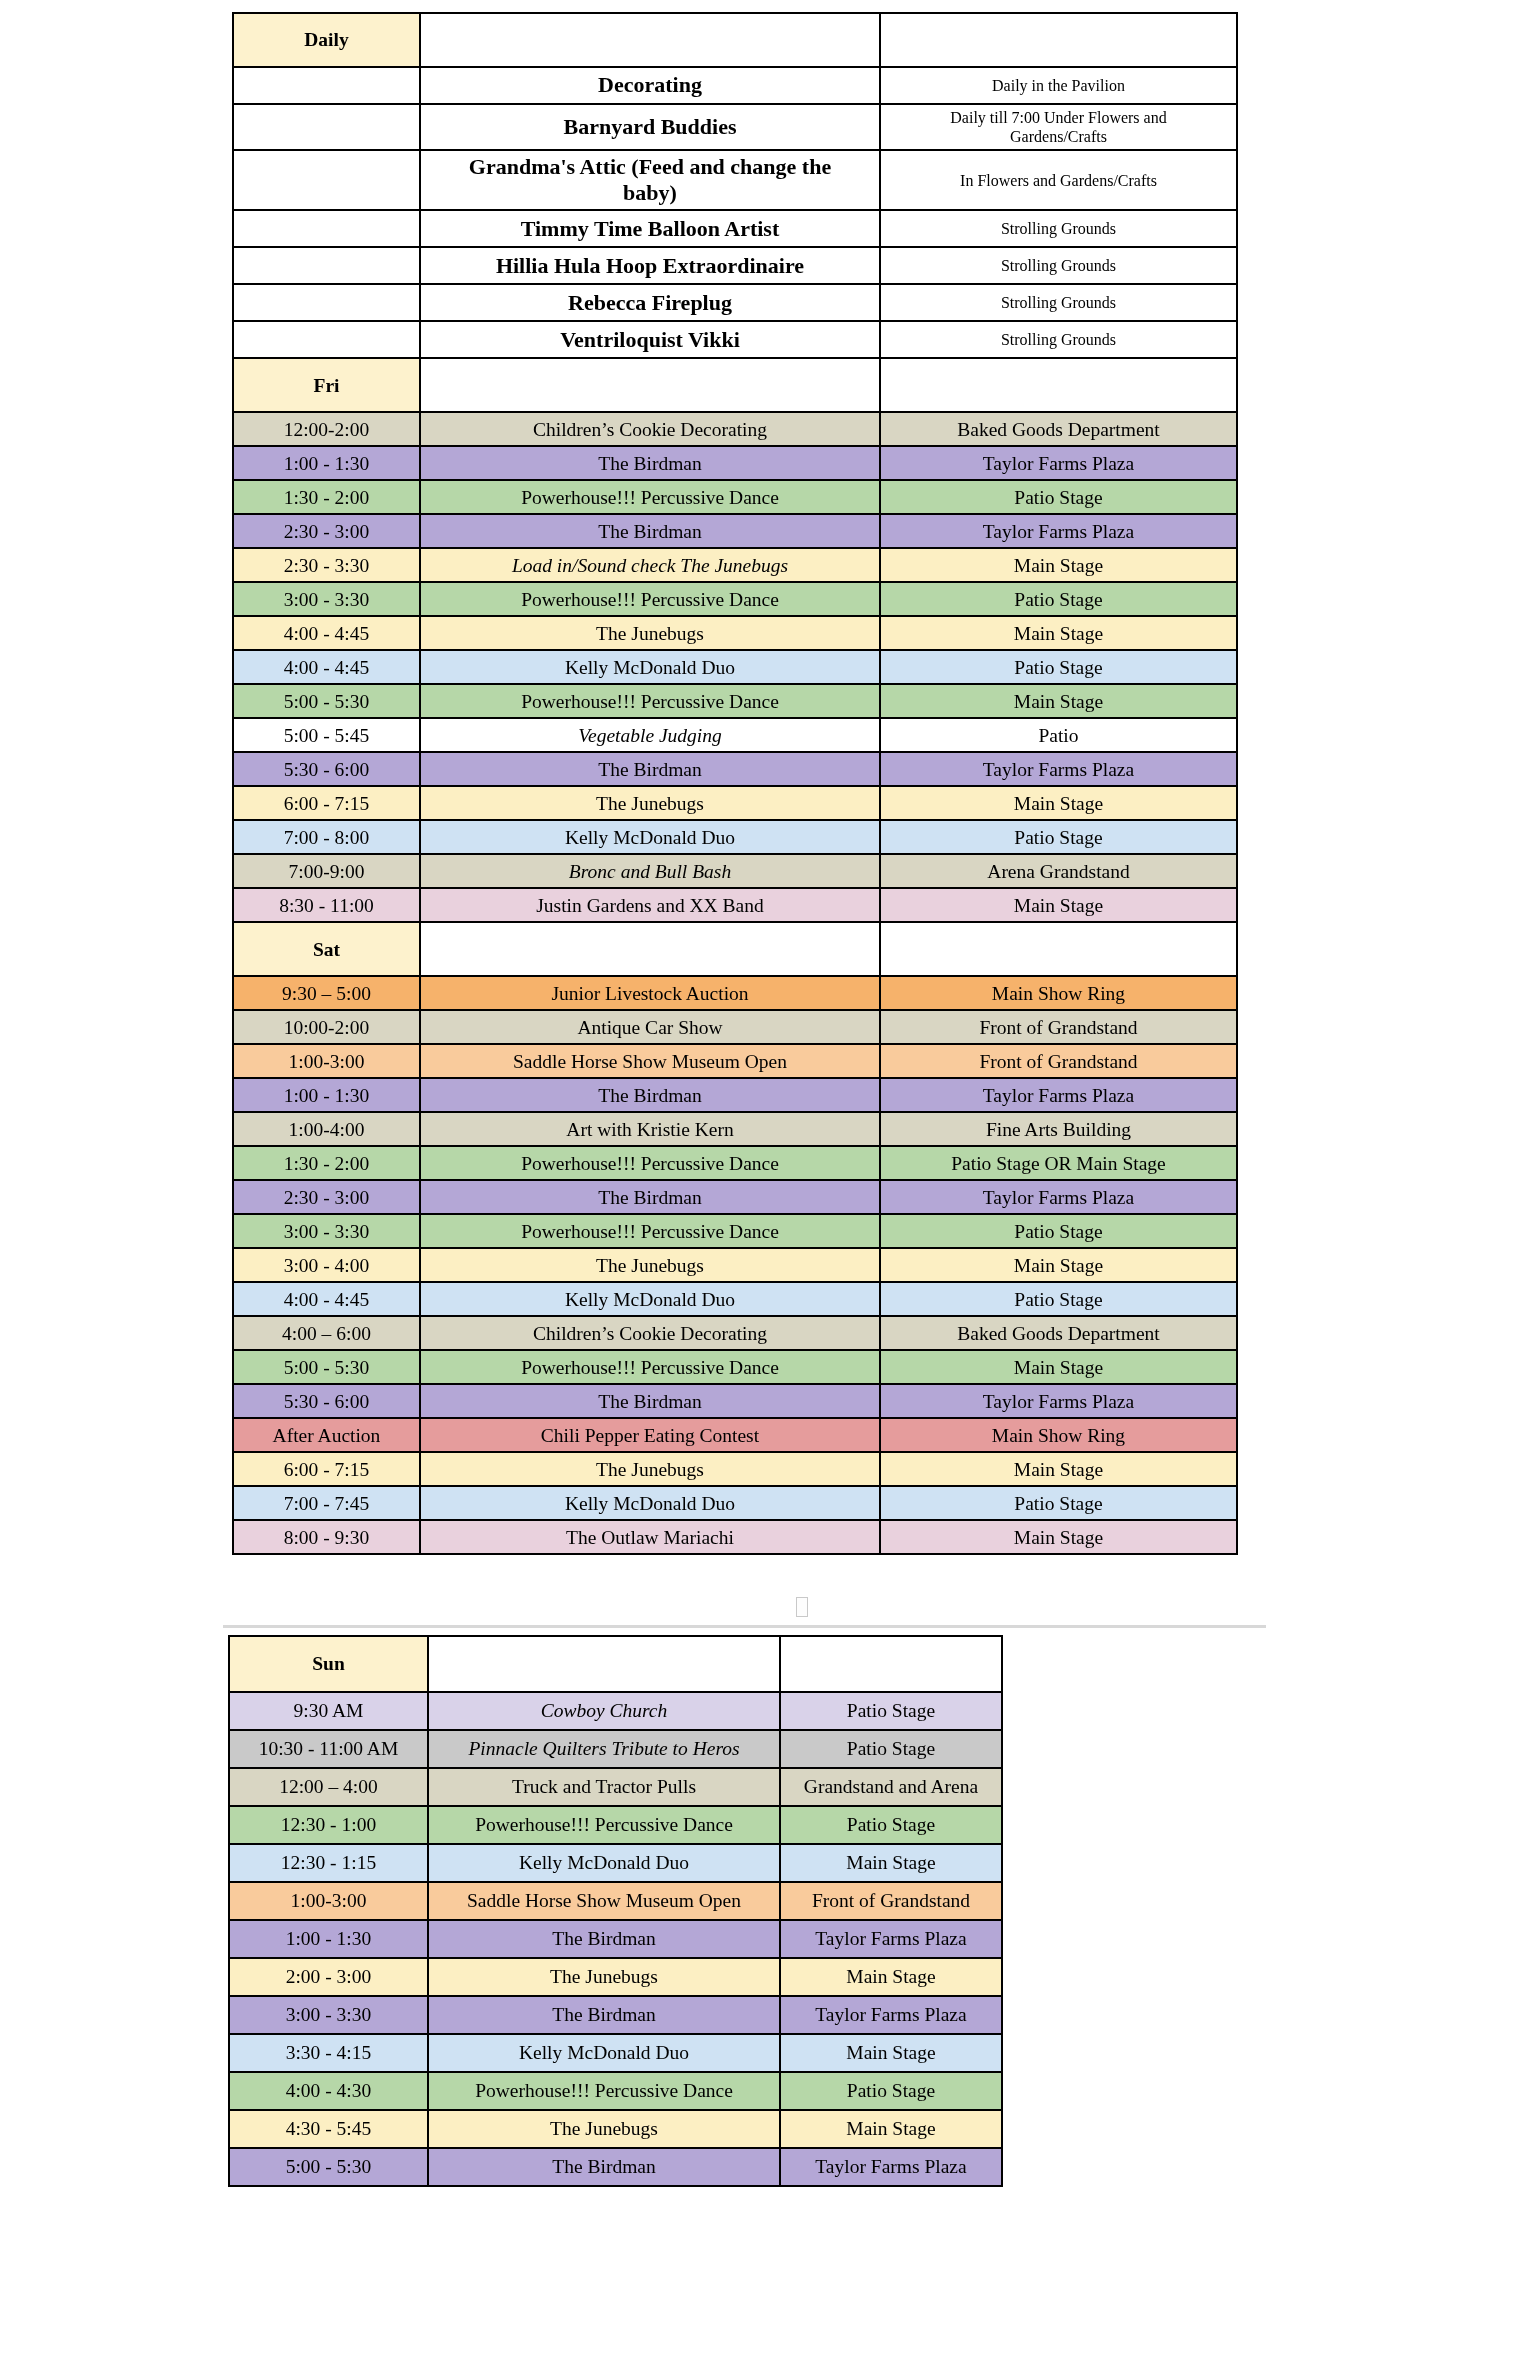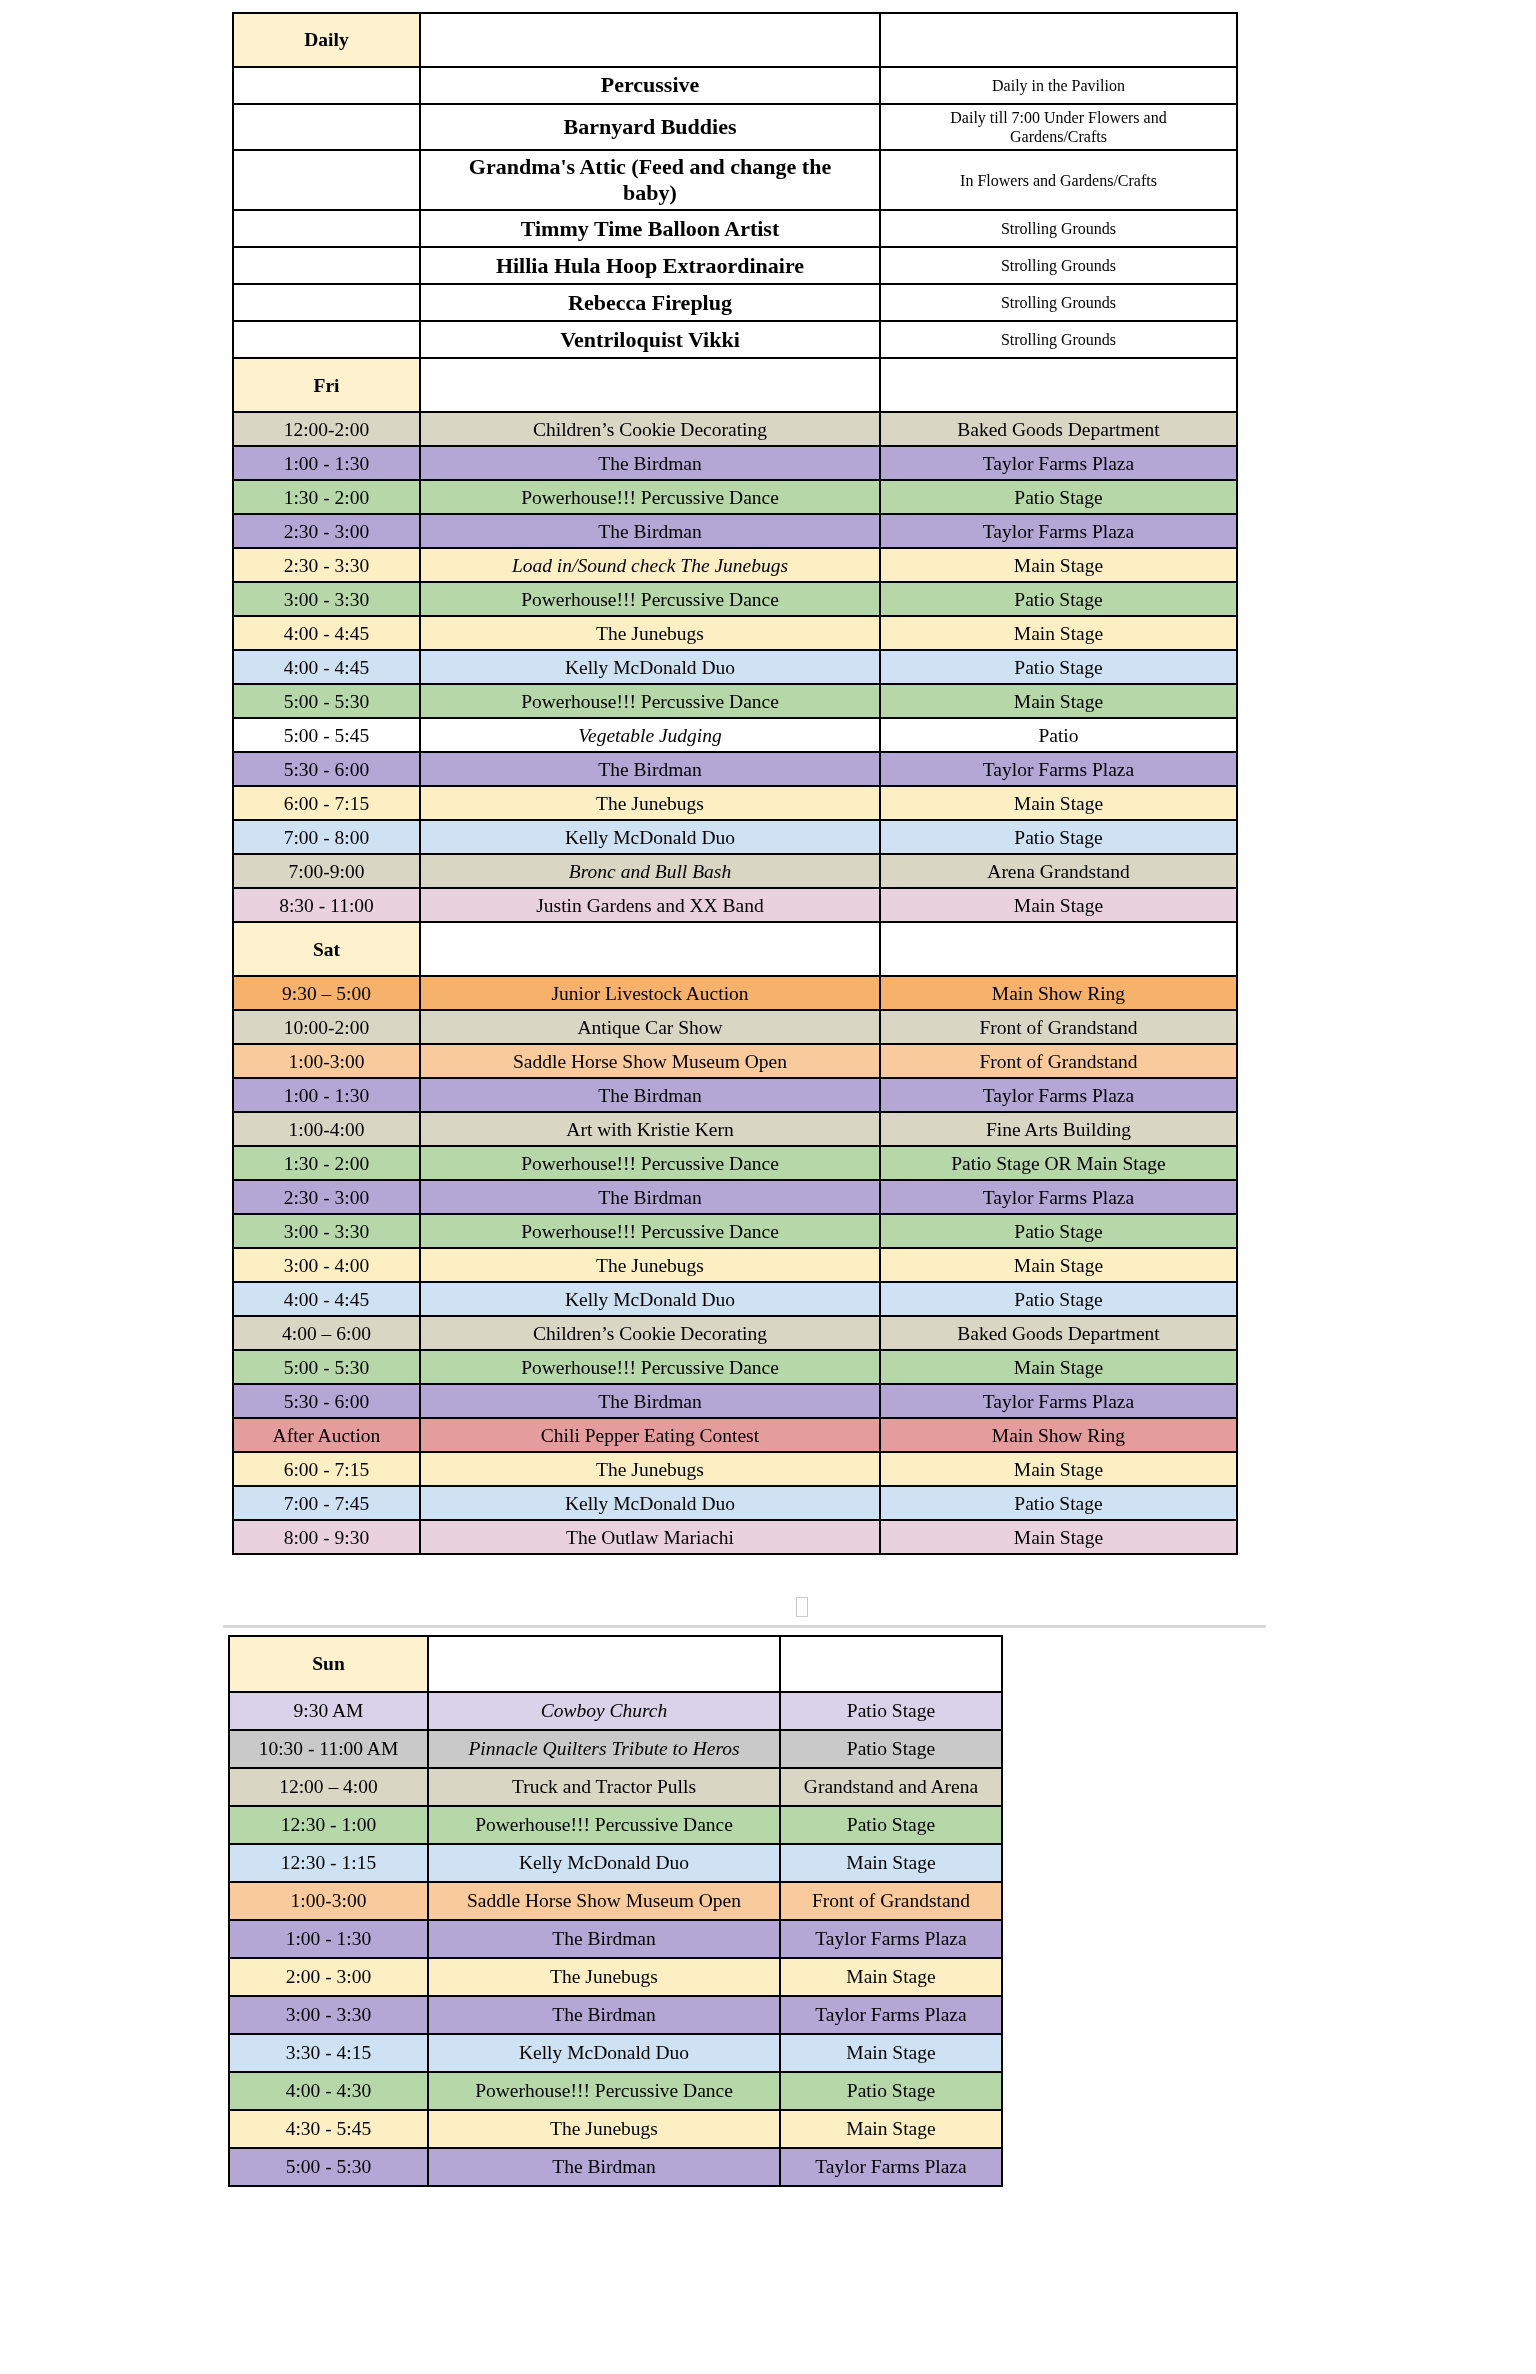--- a/index.html
+++ b/index.html
@@ -84,21 +84,21 @@
     <tbody>
       <tr class="header-row">
         <td class="day-cell">Daily</td>
         <td class="hdr-empty"></td>
         <td class="hdr-empty"></td>
       </tr>
     </tbody>
     <tbody class="daily-rows">
         <tr style="background: rgb(255, 255, 255);">
           <td class="c-time"></td>
-          <td class="c-event">Percussive</td>
+          <td class="c-event">Decorating</td>
           <td class="c-location">Daily in the Pavilion</td>
         </tr>
         <tr style="background: rgb(255, 255, 255);">
           <td class="c-time"></td>
           <td class="c-event">Barnyard Buddies</td>
           <td class="c-location">Daily till 7:00 Under Flowers and Gardens/Crafts</td>
         </tr>
         <tr style="background: rgb(255, 255, 255); padding-left: 12px;">
           <td class="c-time"></td>
           <td class="c-event">Grandma's Attic (Feed and change the baby)</td>

